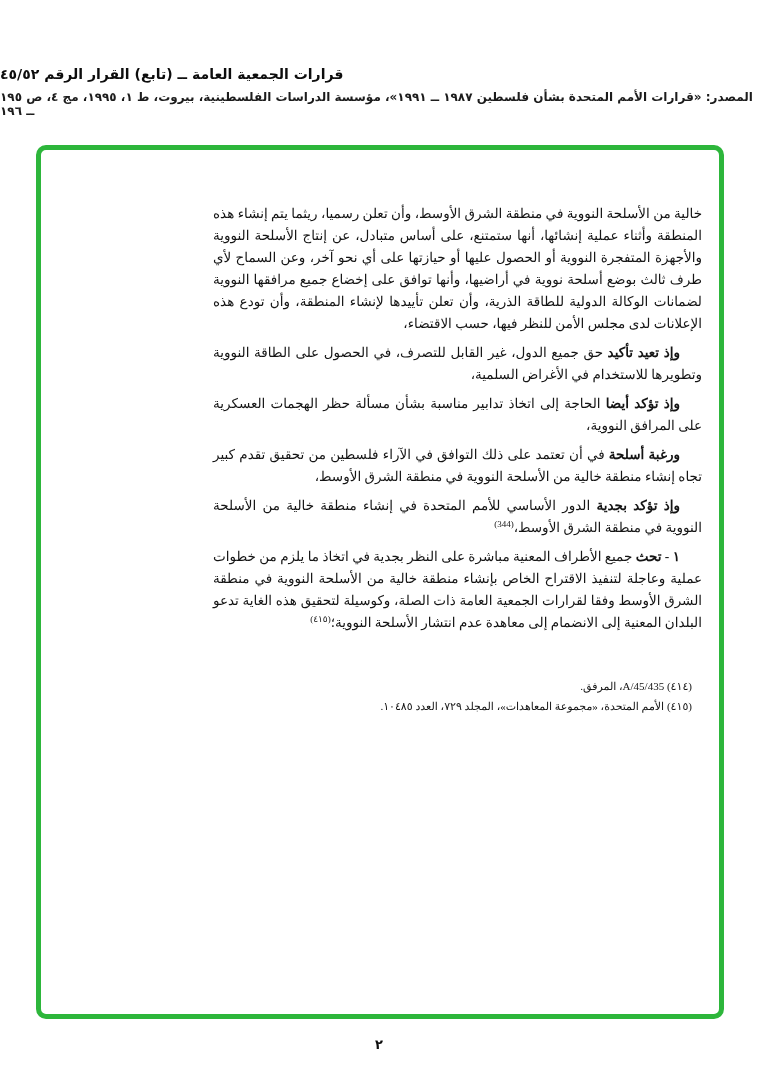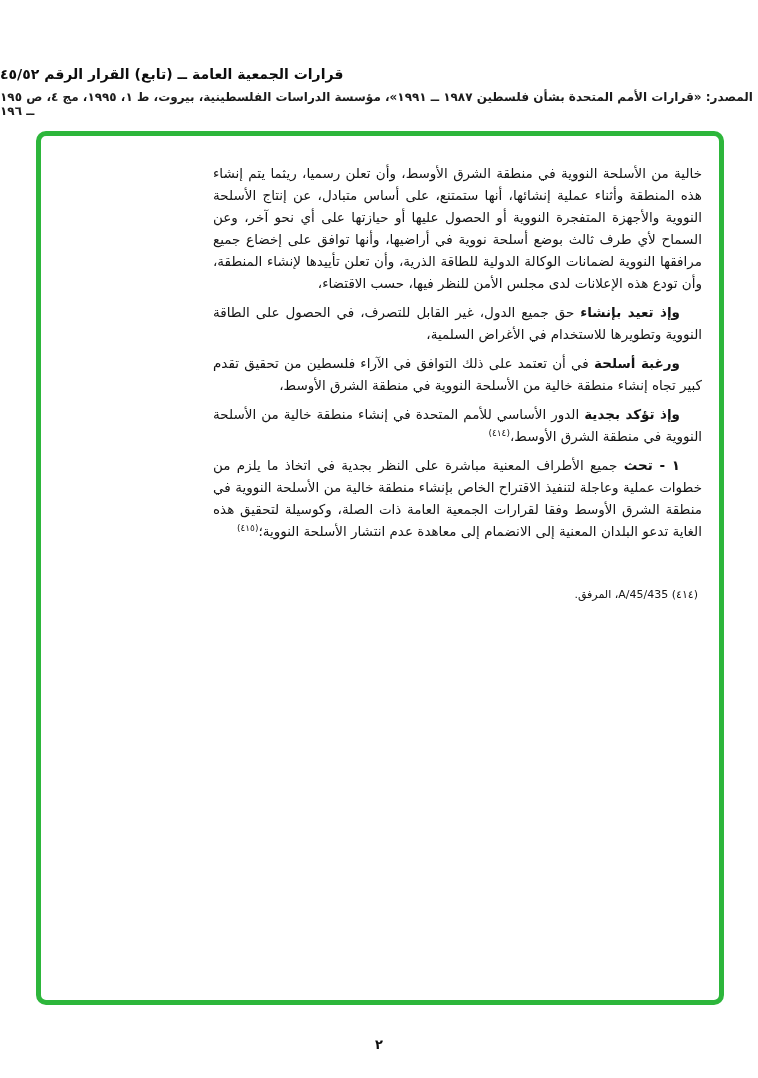--- a/index.html
+++ b/index.html
@@ -33,27 +33,28 @@
   }
   .doc-source {
     margin-top: 8px;
     font-size: 12px;
     font-weight: bold;
     color: #1c1c1c;
   }
   .green-frame {
     position: absolute;
     left: 36px;
-    top: 131px;
+    top: 145px;
     width: 688px;
     height: 874px;
     border: 5px solid #2db63b;
     border-radius: 10px;
     box-sizing: border-box;
-    padding: 26px 17px 0 172px;
+    padding: 53px 17px 0 172px;
+    font-family: Liberation Serif, serif;
   }
   .text-column {
     width: 100%;
   }
   .para {
     font-size: 13.5px;
     line-height: 22px;
     text-align: justify;
     margin: 0 0 7px 0;
     text-indent: 22px;
@@ -70,21 +71,21 @@
     font-weight: normal;
     line-height: 0;
   }
   .footnotes {
     margin-top: 44px;
     width: 372px;
   }
   .footnote {
     font-size: 11px;
     line-height: 17.5px;
-    margin: 0 4px 2px 0;
+    margin: 0 10px 2px 0;
     text-align: justify;
     color: #141414;
   }
   .page-number {
     position: absolute;
     bottom: 26px;
     left: 0;
     right: 0;
     text-align: center;
     font-size: 13px;
@@ -100,32 +101,34 @@
   <header class="doc-header">
     <h1 class="doc-title">قرارات الجمعية العامة ــ (تابع) القرار الرقم ٤٥/٥٢</h1>
     <div class="doc-source">المصدر: «قرارات الأمم المتحدة بشأن فلسطين ١٩٨٧ ــ ١٩٩١»، مؤسسة الدراسات الفلسطينية، بيروت، ط ١، ١٩٩٥، مج ٤، ص ١٩٥ ــ ١٩٦</div>
   </header>
 
   <div class="green-frame" style="border-color: rgb(45, 182, 59);">
     <div class="text-column">
 
       <p class="para no-indent"><span>خالية من الأسلحة النووية في منطقة الشرق الأوسط، وأن تعلن رسميا، ريثما يتم إنشاء هذه المنطقة وأثناء عملية إنشائها، أنها ستمتنع، على أساس متبادل، عن إنتاج الأسلحة النووية والأجهزة المتفجرة النووية أو الحصول عليها أو حيازتها على أي نحو آخر، وعن السماح لأي طرف ثالث بوضع أسلحة نووية في أراضيها، وأنها توافق على إخضاع جميع مرافقها النووية لضمانات الوكالة الدولية للطاقة الذرية، وأن تعلن تأييدها لإنشاء المنطقة، وأن تودع هذه الإعلانات لدى مجلس الأمن للنظر فيها، حسب الاقتضاء،</span></p>
 
-      <p class="para"><span class="lead">وإذ تعيد بإنشاء</span><span> حق جميع الدول، غير القابل للتصرف، في الحصول على الطاقة النووية وتطويرها للاستخدام في الأغراض السلمية،</span></p>
+      <p class="para"><span class="lead">وإذ تعيد تأكيد</span><span> حق جميع الدول، غير القابل للتصرف، في الحصول على الطاقة النووية وتطويرها للاستخدام في الأغراض السلمية،</span></p>
 
+      <p class="para"><span class="lead">وإذ تؤكد أيضا</span><span> الحاجة إلى اتخاذ تدابير مناسبة بشأن مسألة حظر الهجمات العسكرية على المرافق النووية،</span></p>
 
 
       <p class="para"><span class="lead">ورغبة أسلحة</span><span> في أن تعتمد على ذلك التوافق في الآراء فلسطين من تحقيق تقدم كبير تجاه إنشاء منطقة خالية من الأسلحة النووية في منطقة الشرق الأوسط،</span></p>
 
-      <p class="para"><span class="lead">وإذ تؤكد بجدية</span><span> الدور الأساسي للأمم المتحدة في إنشاء منطقة خالية من الأسلحة النووية في منطقة الشرق الأوسط،</span><sup class="note-ref">(٤١٤)</sup></p>
+      <p class="para"><span class="lead">وإذ تؤكد بجدية</span><span> الدور الأساسي للأمم المتحدة في إنشاء منطقة خالية من الأسلحة النووية في منطقة الشرق الأوسط،</span><sup class="note-ref">(344)</sup></p>
 
       <p class="para"><span class="lead">١ - تحث</span><span> جميع الأطراف المعنية مباشرة على النظر بجدية في اتخاذ ما يلزم من خطوات عملية وعاجلة لتنفيذ الاقتراح الخاص بإنشاء منطقة خالية من الأسلحة النووية في منطقة الشرق الأوسط وفقا لقرارات الجمعية العامة ذات الصلة، وكوسيلة لتحقيق هذه الغاية تدعو البلدان المعنية إلى الانضمام إلى معاهدة عدم انتشار الأسلحة النووية؛</span><sup class="note-ref">(٤١٥)</sup></p>
 
       <div class="footnotes">
         <p class="footnote">(٤١٤) A/45/435، المرفق.</p>
+        <p class="footnote">(٤١٥) الأمم المتحدة، «مجموعة المعاهدات»، المجلد ٧٢٩، العدد ١٠٤٨٥.</p>
       </div>
 
     </div>
   </div>
 
   <div class="page-number">٢</div>
 
 </div>
 
 </body></html>

